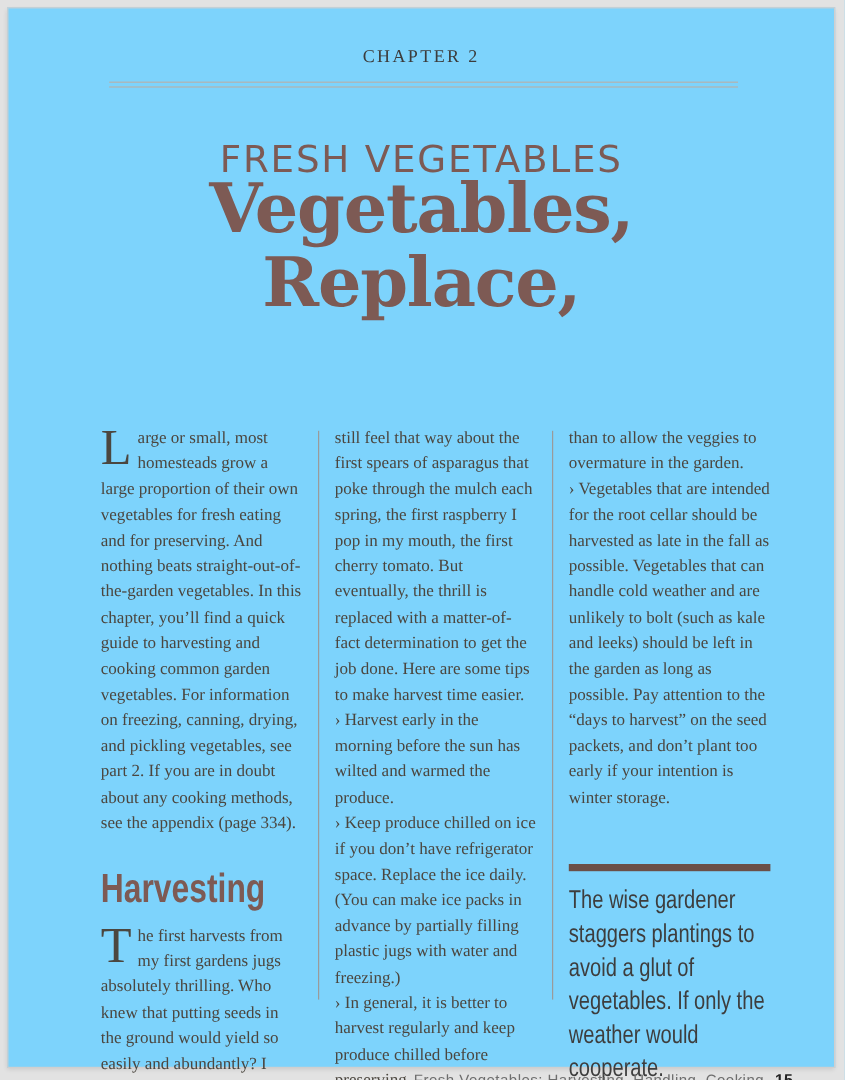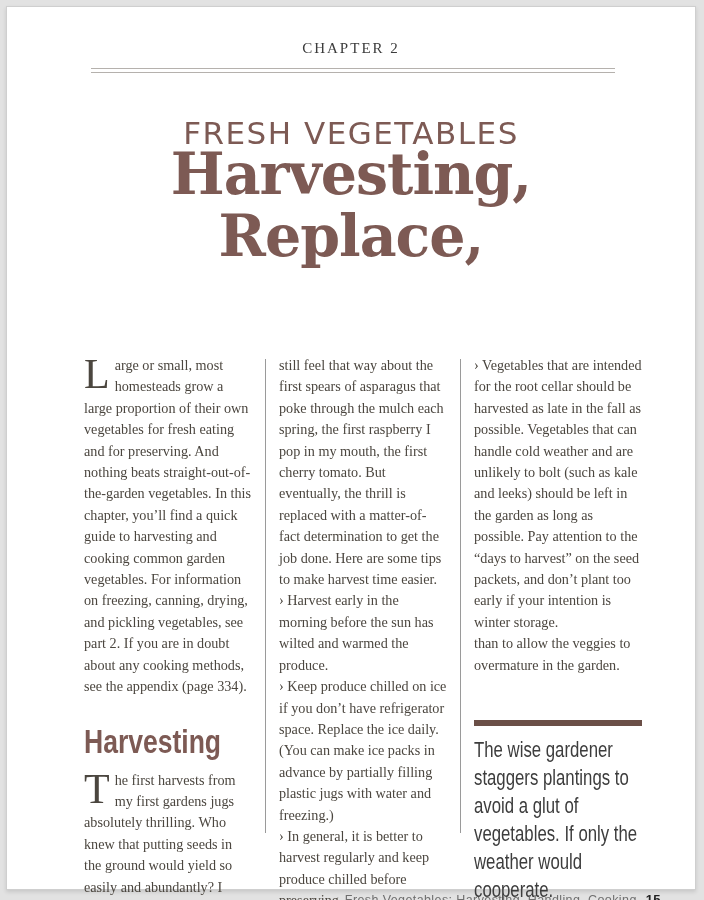--- a/index.html
+++ b/index.html
@@ -5,21 +5,21 @@
   html,body{margin:0;padding:0;}
   body{
     width:704px;height:900px;
     background:#e2e2e2;
     font-family:"Liberation Serif", serif;
     position:relative;
     overflow:hidden;
   }
   .page{
     position:absolute;left:6px;top:6px;width:690px;height:884px;
-    background:#ffffff;
+    background:#7dd3fc;
     border:1px solid #cfcfcf;
     box-shadow:0 2px 4px rgba(0,0,0,0.12);
     box-sizing:border-box;
   }
   .chapter-head{
     position:absolute;top:33px;left:0;right:0;
     text-align:center;
     font-family:"Liberation Serif", serif;
     font-size:15px;letter-spacing:2px;color:#3c3c3c;
   }
@@ -88,21 +88,21 @@
 
 <div class="page">
 
   <div class="chapter-head">CHAPTER 2</div>
 
   <div class="double-rule"></div>
 
   <div class="kicker">FRESH VEGETABLES</div>
 
   <div class="big-title">
-    <div>Harvesting,</div>
+    <div>Vegetables,</div>
     <div>Replace,</div>
   </div>
 
   <div class="columns">
 
     <div class="col">
       <p><span class="dropcap">L</span><span>arge or small, most homesteads grow a large proportion of their own vegetables for fresh eating and for preserving. And nothing beats straight-out-of-the-garden vegetables. In this chapter, you’ll find a quick guide to harvesting and cooking common garden vegetables. For information on freezing, canning, drying, and pickling vegetables, see part 2. If you are in doubt about any cooking methods, see the appendix (page 334).</span></p>
       <div class="subhead">Harvesting</div>
       <p><span class="dropcap">T</span><span>he first harvests from my first gardens jugs absolutely thrilling. Who knew that putting seeds in the ground would yield so easily and abundantly? I</span></p>
     </div>
@@ -112,22 +112,22 @@
     <div class="col">
       <p>still feel that way about the first spears of asparagus that poke through the mulch each spring, the first raspberry I pop in my mouth, the first cherry tomato. But eventually, the thrill is replaced with a matter-of-fact determination to get the job done. Here are some tips to make harvest time easier.</p>
       <p>› Harvest early in the morning before the sun has wilted and warmed the produce.</p>
       <p>› Keep produce chilled on ice if you don’t have refrigerator space. Replace the ice daily. (You can make ice packs in advance by partially filling plastic jugs with water and freezing.)</p>
       <p>› In general, it is better to harvest regularly and keep produce chilled before preserving</p>
     </div>
 
     <div class="divider"></div>
 
     <div class="col">
+      <p>than to allow the veggies to overmature in the garden.</p>
       <p>› Vegetables that are intended for the root cellar should be harvested as late in the fall as possible. Vegetables that can handle cold weather and are unlikely to bolt (such as kale and leeks) should be left in the garden as long as possible. Pay attention to the “days to harvest” on the seed packets, and don’t plant too early if your intention is winter storage.</p>
-      <p>than to allow the veggies to overmature in the garden.</p>
       <div class="pullquote">
         <div class="quote-rule"></div>
         <div class="quote-text">The wise gardener staggers plantings to avoid a glut of vegetables. If only the weather would cooperate.</div>
       </div>
     </div>
 
   </div>
 
   <div class="footer">
     <span>Fresh Vegetables: Harvesting, Handling, Cooking</span>

